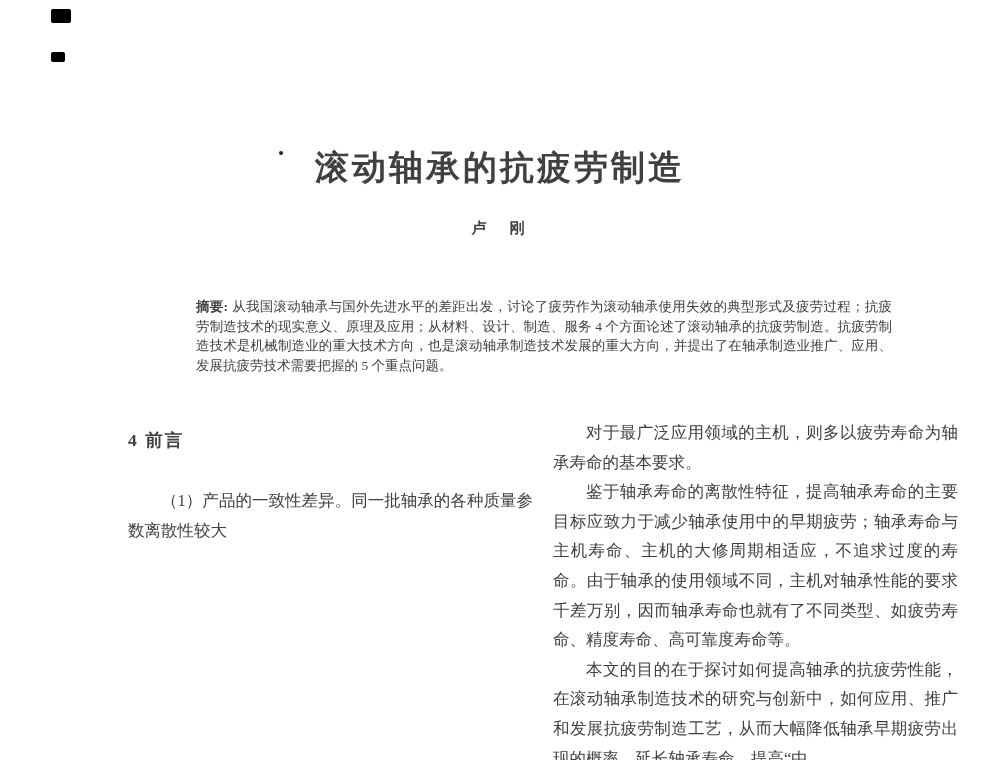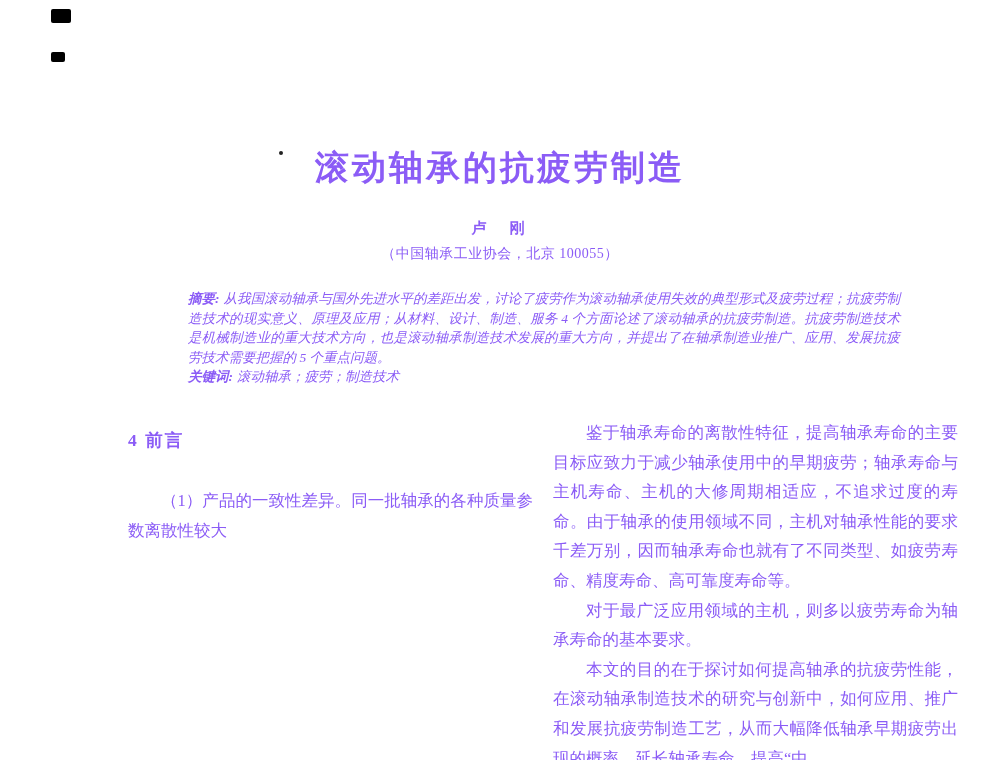--- a/index.html
+++ b/index.html
@@ -3,21 +3,21 @@
 <meta charset="utf-8">
 <style>
   html, body { margin: 0; padding: 0; background: #ffffff; }
   .page {
     position: relative;
     width: 916px;
     height: 760px;
     margin: 0 auto;
     background: #ffffff;
     overflow: hidden;
-    color: #8b5cf6;
+    color: #404040;
     font-family: "Liberation Serif", "DejaVu Serif", serif;
   }
   
   .artifact { position: absolute; background: #000; }
   .artifact-1 { left: 9px;  top: 9px;  width: 20px; height: 14px; border-radius: 2px; }
   .artifact-2 { left: 9px;  top: 52px; width: 14px; height: 10px; border-radius: 2px; }
   .speck     { position: absolute; left: 237px; top: 151px; width: 4px; height: 4px;
                background: #222; border-radius: 50%; }
 
   .title {
@@ -49,21 +49,21 @@
   }
   .abstract {
     position: absolute;
     left: 146px;
     top: 289px;
     width: 712px;
     font-size: 13.5px;
     line-height: 19.5px;
     text-align: justify;
   }
-  .abstract p { margin: 0; font-style: italic; }
+  .abstract p { margin: 8px; }
   .lbl { font-weight: 700; margin-right: 4px; }
 
   .columns {
     position: absolute;
     left: 86px;
     top: 418px;
     width: 830px;
     display: flex;
     gap: 20px;
   }
@@ -88,35 +88,33 @@
 <div class="page">
 
   <div class="artifact artifact-1"></div>
   <div class="artifact artifact-2"></div>
   <div class="speck"></div>
 
   <h1 class="title">滚动轴承的抗疲劳制造</h1>
 
   <div class="author">卢　刚</div>
 
-  <div class="affiliation">（中国轴承工业协会，北京 100055）</div>
 
   <div class="abstract">
     <p><b class="lbl">摘要:</b><span>从我国滚动轴承与国外先进水平的差距出发，讨论了疲劳作为滚动轴承使用失效的典型形式及疲劳过程；抗疲劳制造技术的现实意义、原理及应用；从材料、设计、制造、服务 4 个方面论述了滚动轴承的抗疲劳制造。抗疲劳制造技术是机械制造业的重大技术方向，也是滚动轴承制造技术发展的重大方向，并提出了在轴承制造业推广、应用、发展抗疲劳技术需要把握的 5 个重点问题。</span></p>
-    <p><b class="lbl">关键词:</b><span>滚动轴承；疲劳；制造技术</span></p>
   </div>
 
   <div class="columns">
 
     <div class="col">
       <h2 class="sec">4 前言</h2>
       <p class="bp">（1）产品的一致性差异。同一批轴承的各种质量参数离散性较大</p>
     </div>
 
     <div class="col">
+      <p class="bp">对于最广泛应用领域的主机，则多以疲劳寿命为轴承寿命的基本要求。</p>
       <p class="bp">鉴于轴承寿命的离散性特征，提高轴承寿命的主要目标应致力于减少轴承使用中的早期疲劳；轴承寿命与主机寿命、主机的大修周期相适应，不追求过度的寿命。由于轴承的使用领域不同，主机对轴承性能的要求千差万别，因而轴承寿命也就有了不同类型、如疲劳寿命、精度寿命、高可靠度寿命等。</p>
-      <p class="bp">对于最广泛应用领域的主机，则多以疲劳寿命为轴承寿命的基本要求。</p>
       <p class="bp">本文的目的在于探讨如何提高轴承的抗疲劳性能，在滚动轴承制造技术的研究与创新中，如何应用、推广和发展抗疲劳制造工艺，从而大幅降低轴承早期疲劳出现的概率，延长轴承寿命，提高“中</p>
     </div>
 
   </div>
 
 </div>
 
 </body></html>

